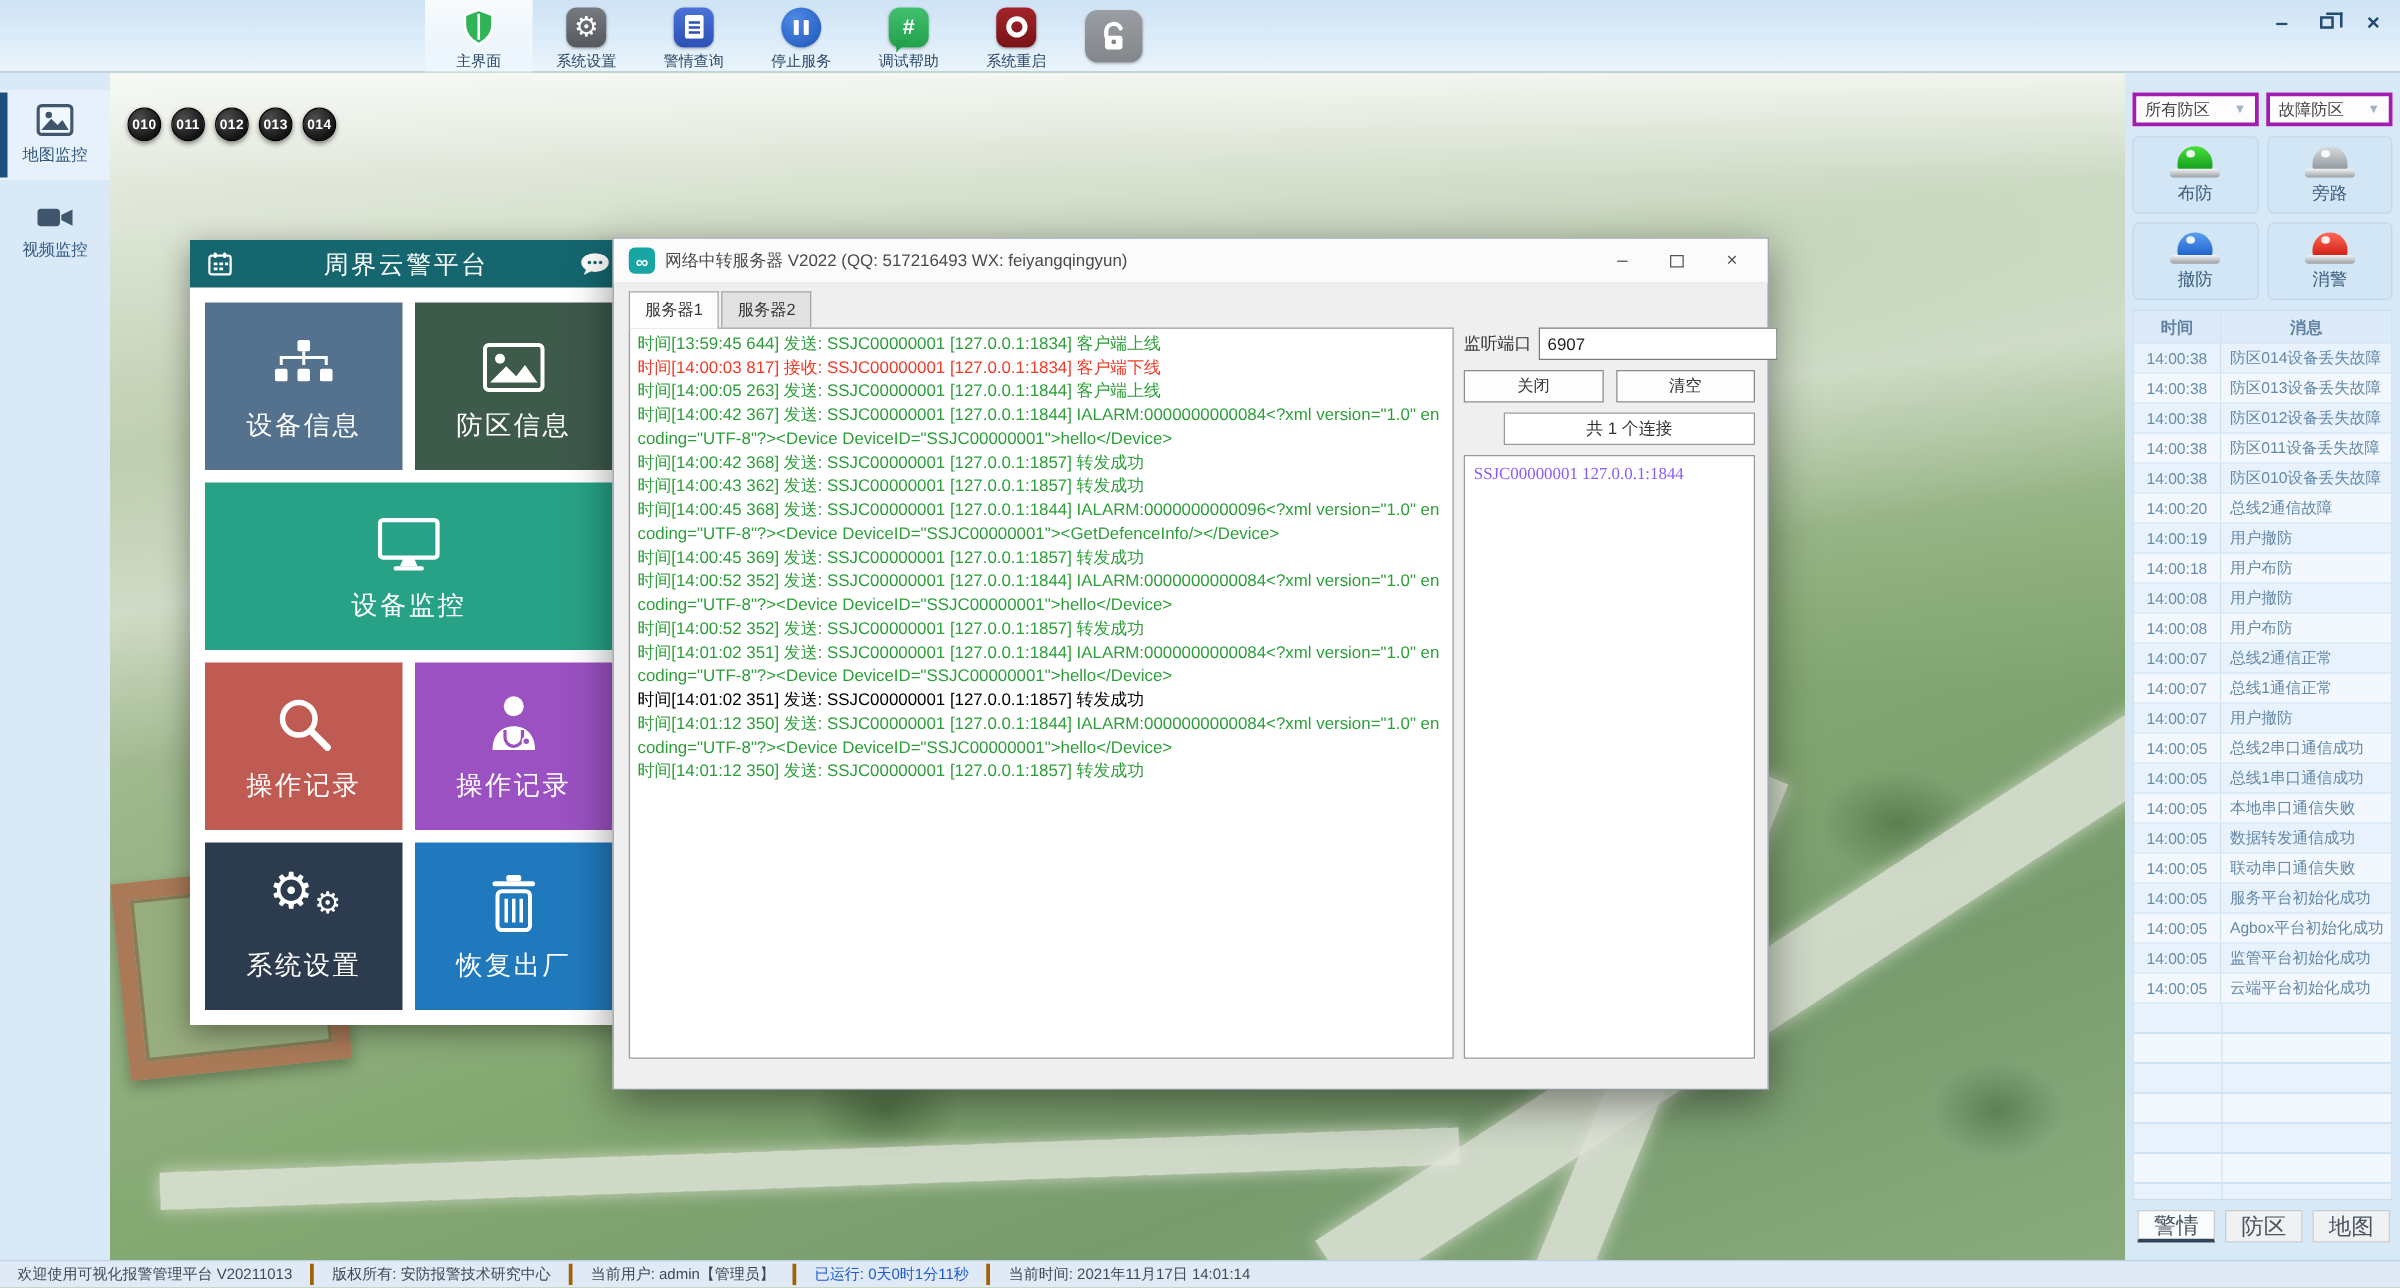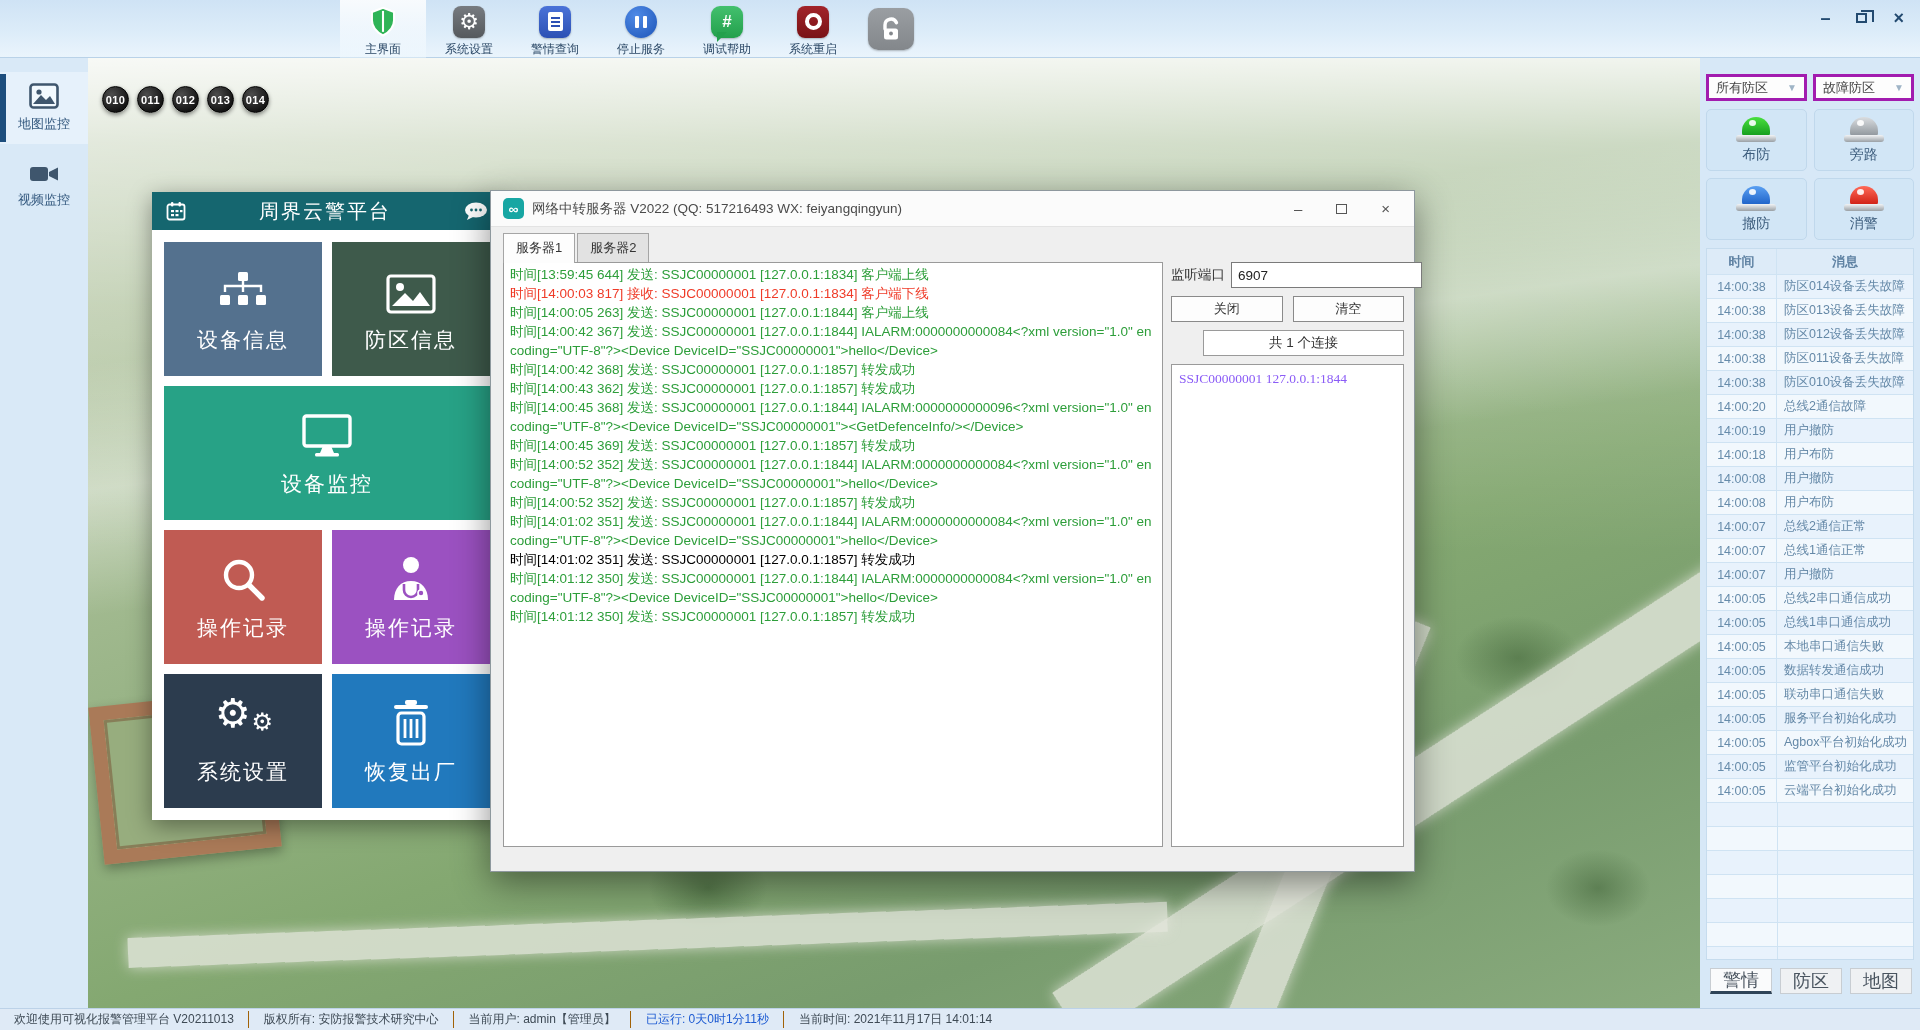--- a/index.html
+++ b/index.html
@@ -190,21 +190,21 @@
   .ztab { width:62px; height:26px; background:#eff1f3; border:1px solid #c8cdd2;
     display:flex; align-items:center; justify-content:center; font-size:18px; color:#4a5560;
     cursor:pointer; }
   .ztab.active { background:#fafbfc; border-bottom:3px solid #2f4458; }
 
   
   .statusbar { position:absolute; left:0; bottom:0; width:1920px; height:22px;
     background:#dfeaf6; border-top:1px solid #bcd2e8; display:flex; align-items:center;
     z-index:25; font-size:12px; color:#3e4a55; }
   .sb-seg { padding:0 14px; white-space:nowrap; }
-  .sb-seg + .sb-seg { border-left:1px solid #a16207;padding-left:15px; }
+  .sb-seg + .sb-seg { border-left:3px solid #a16207;padding-left:15px; }
 
   svg { display:block; }
 </style>
 </head>
 <body>
 
 <div class="titlebar">
 
   <div class="toolbar">
     <div class="tb-item active">

